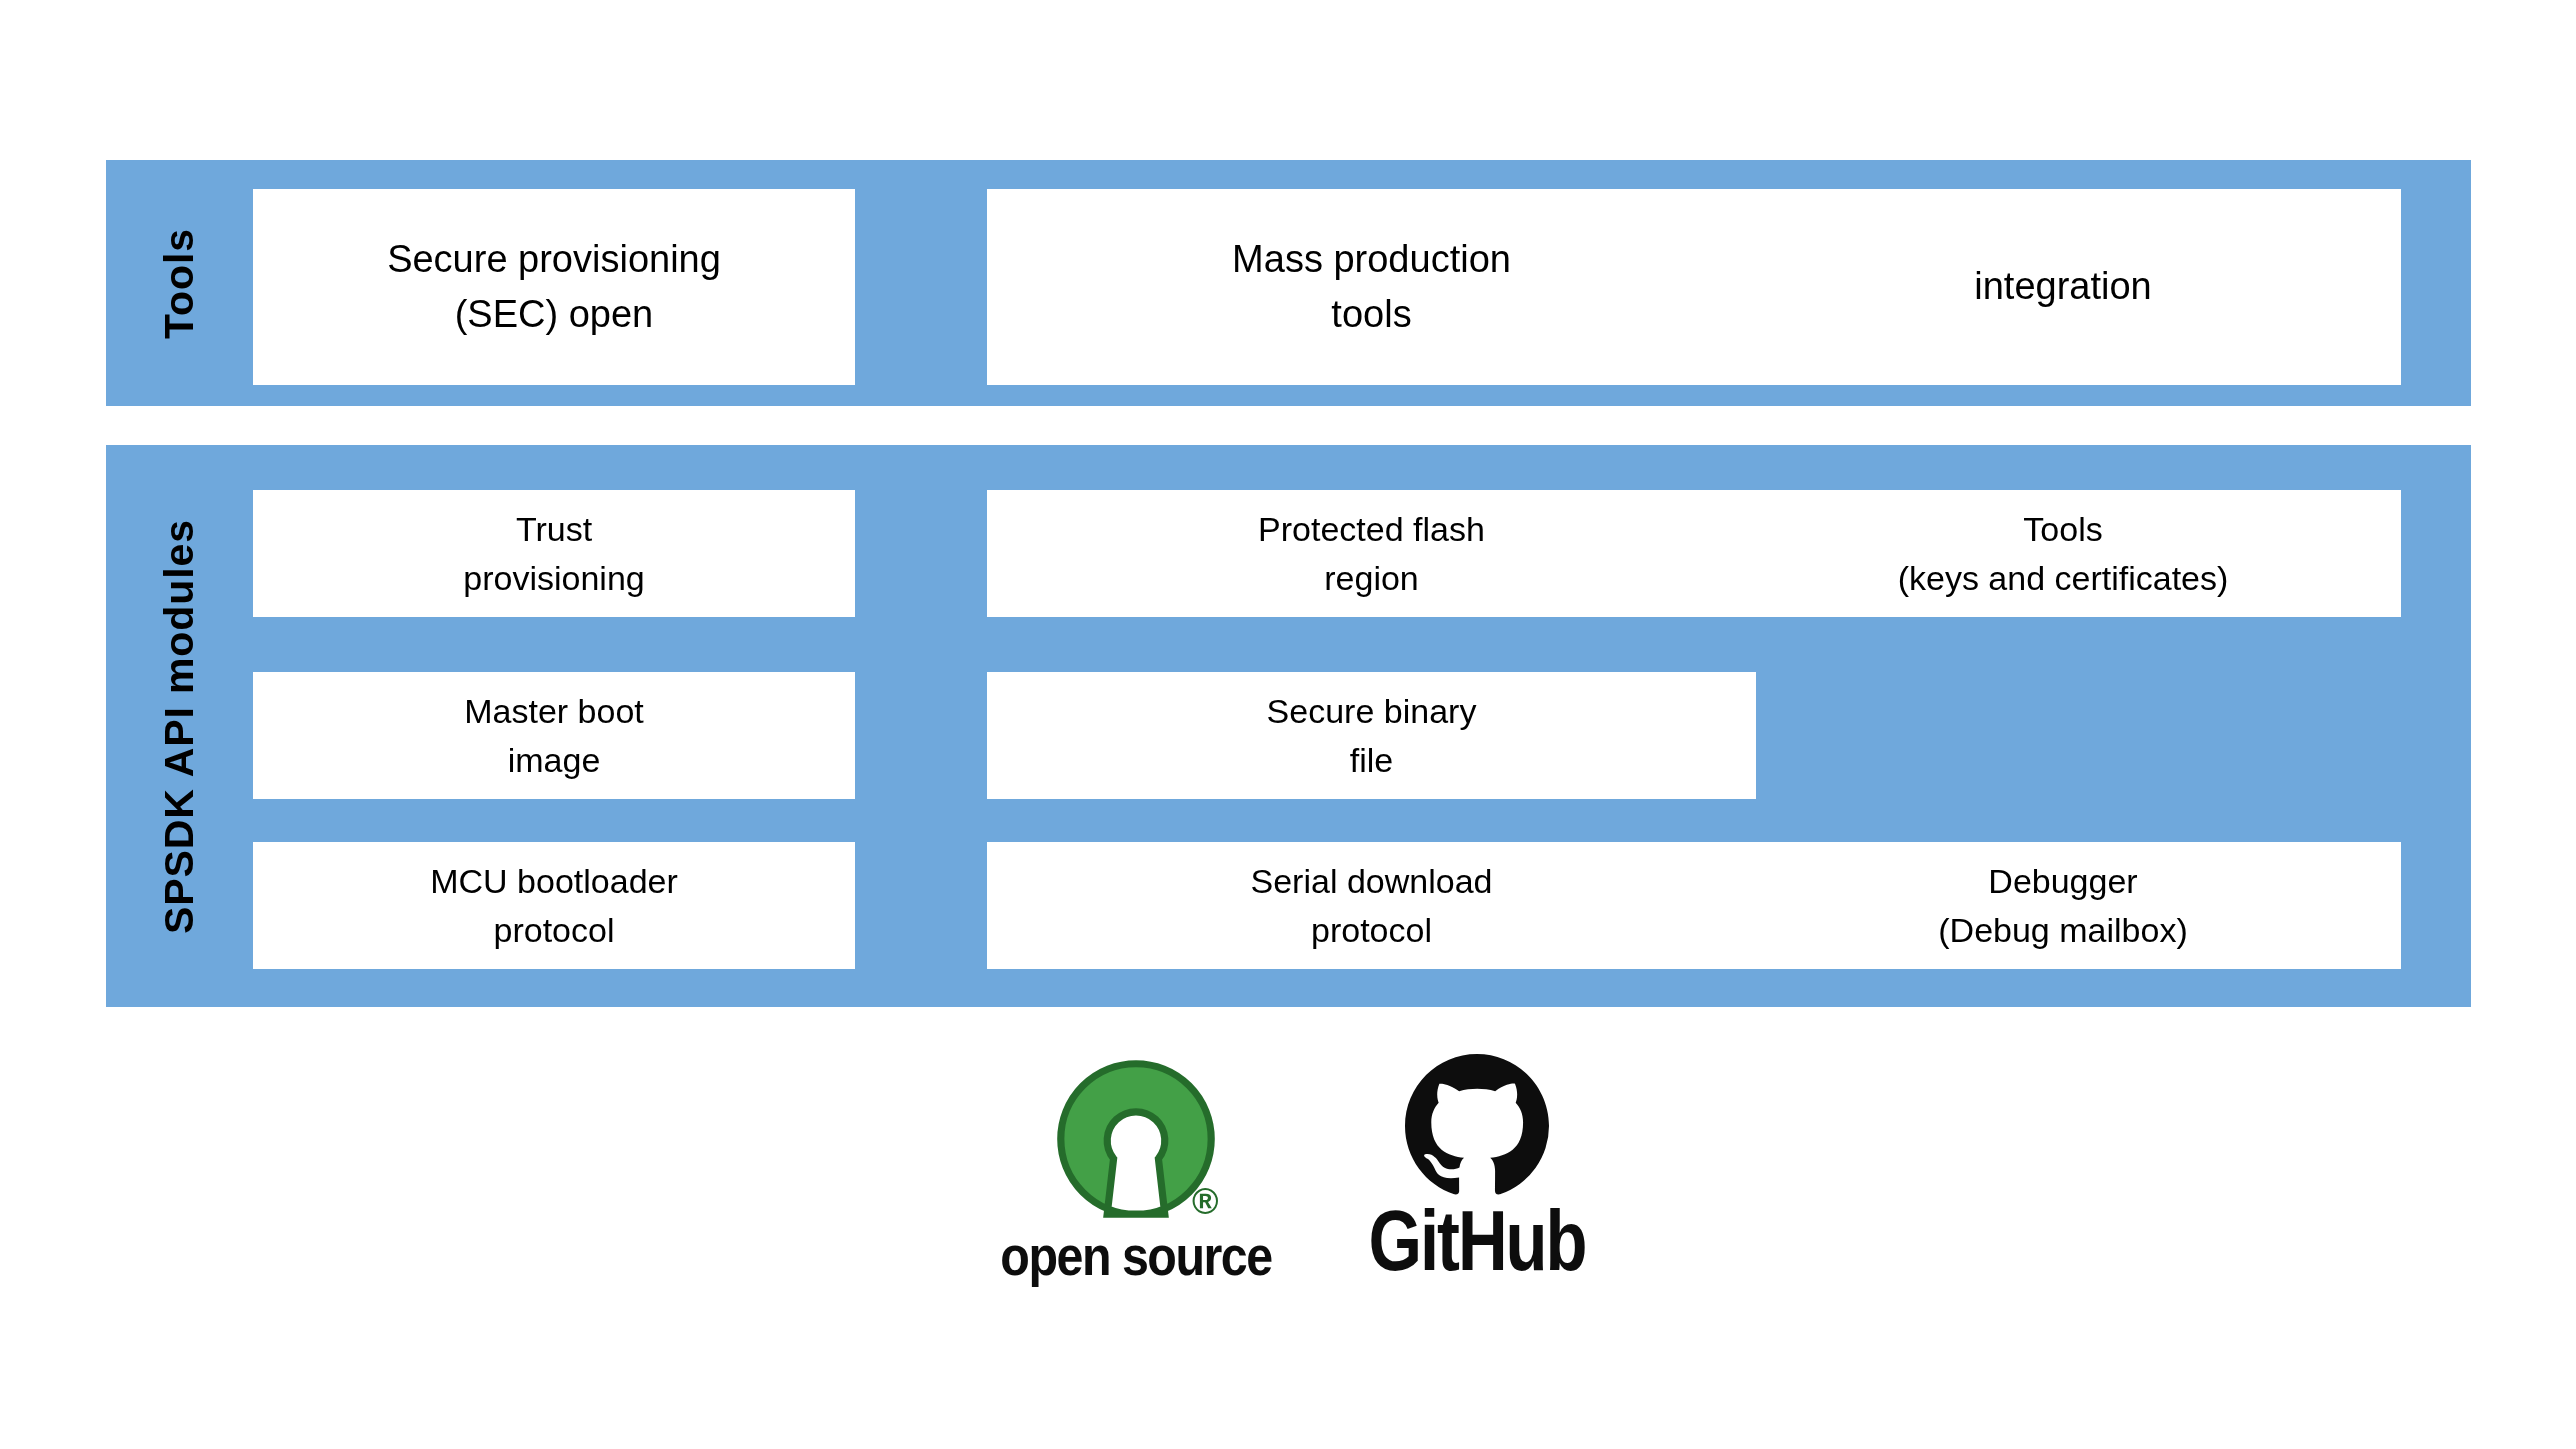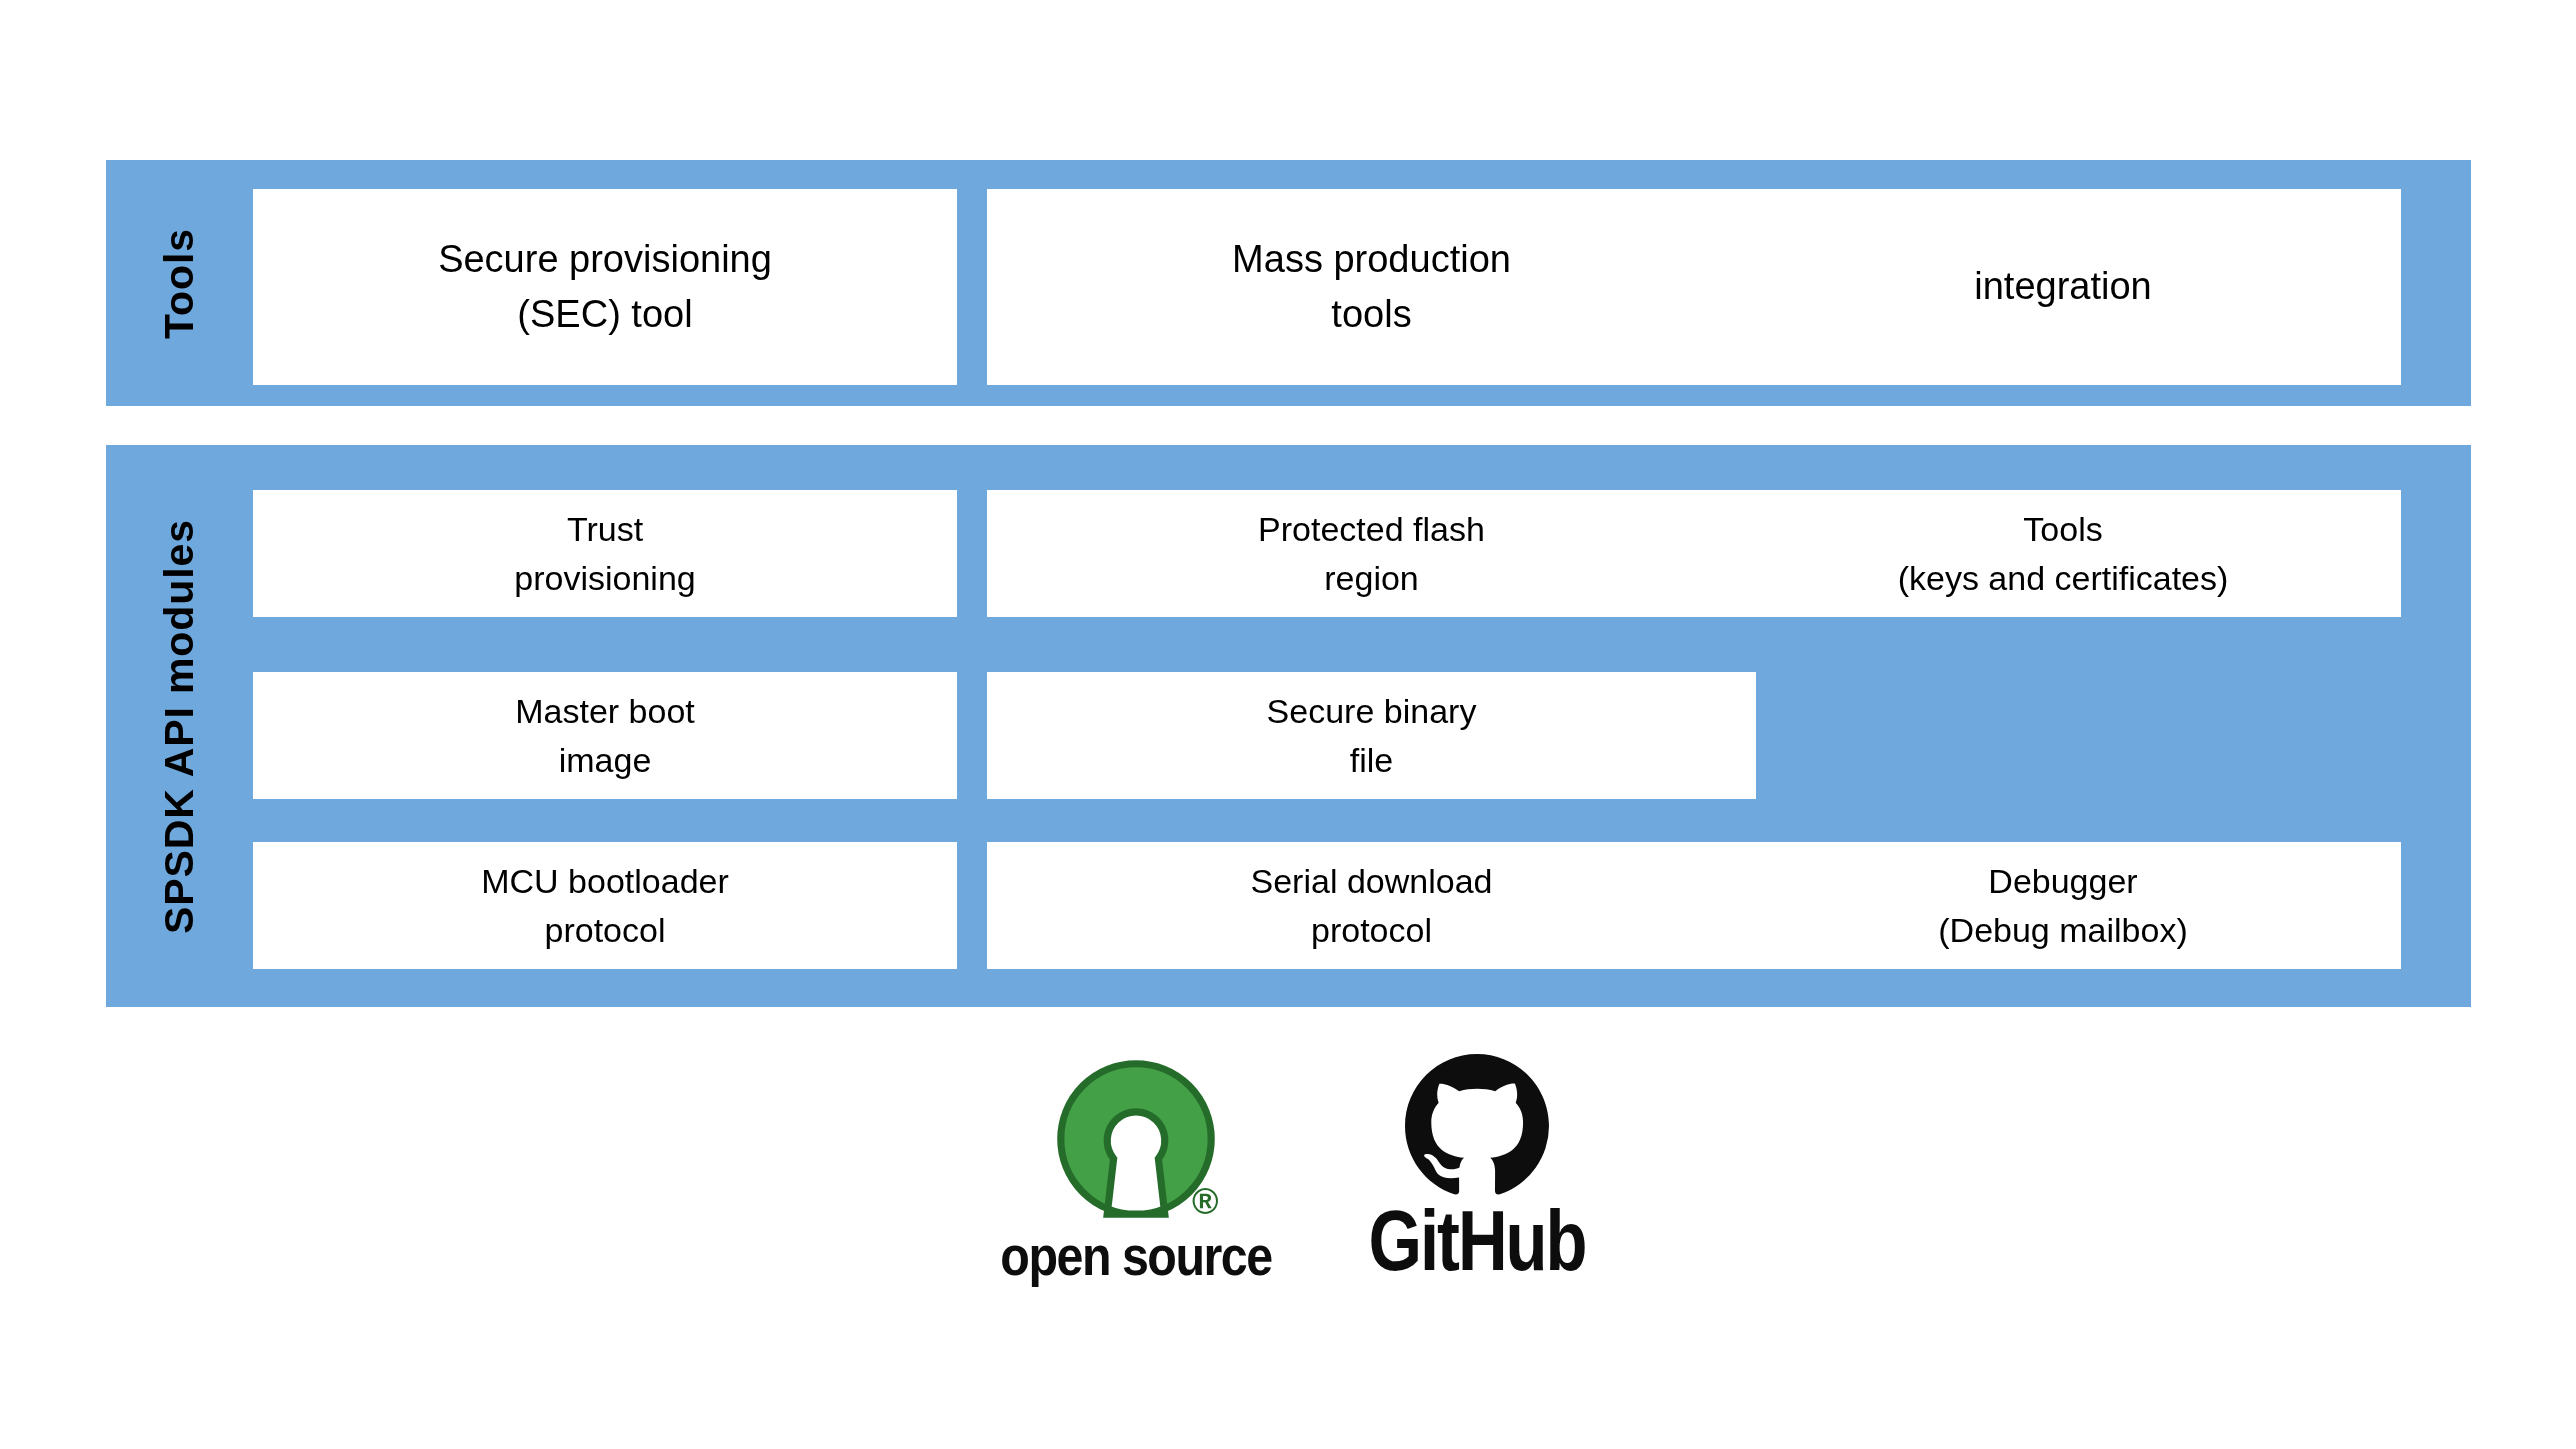--- a/index.html
+++ b/index.html
@@ -39,21 +39,21 @@
     position: absolute;
     background: var(--box-white, #fff);
     display: flex; flex-direction: column;
     justify-content: center; align-items: center;
     text-align: center;
     color: var(--text-black, #000);
   }
   .tools-box { top: 29px; height: 196px; font-size: 38px; line-height: 1.45; }
   .api-row { position: absolute; left: 0; width: 100%; height: 127px; }
   .api-box { top: 0; height: 127px; font-size: 34px; line-height: 1.42; }
-  .col1 { left: 147px;  width: 704px; }
+  .col1 { left: 147px;  width: 602px; }
   .col2 { left: 881px; width: 769px; }
   .col3 { left: 1619px; width: 676px; }
   .wbox span { display: block; }
 
   .footer-logos { position: absolute; left: 0; top: 0; width: 100%; height: 100%; pointer-events: none; }
   .osi-logo { position: absolute; left: 1056px; top: 1059px; width: 160px; height: 240px; }
   .osi-reg {
     position: absolute; left: 136px; top: 125px;
     font-size: 36px; line-height: 1;
     color: var(--osi-green-dark, #256C2B);
@@ -77,21 +77,21 @@
 <body>
 
 <div class="page">
 
   <div class="band band-tools">
     <div class="band-side">
       <span class="vlabel">Tools</span>
     </div>
     <div class="wbox tools-box col1">
       <span>Secure provisioning</span>
-      <span>(SEC) tool</span>
+      <span>(SEC) open</span>
     </div>
     <div class="wbox tools-box col2">
       <span>Mass production</span>
       <span>tools</span>
     </div>
     <div class="wbox tools-box col3">
       <span>integration</span>
     </div>
   </div>
 

